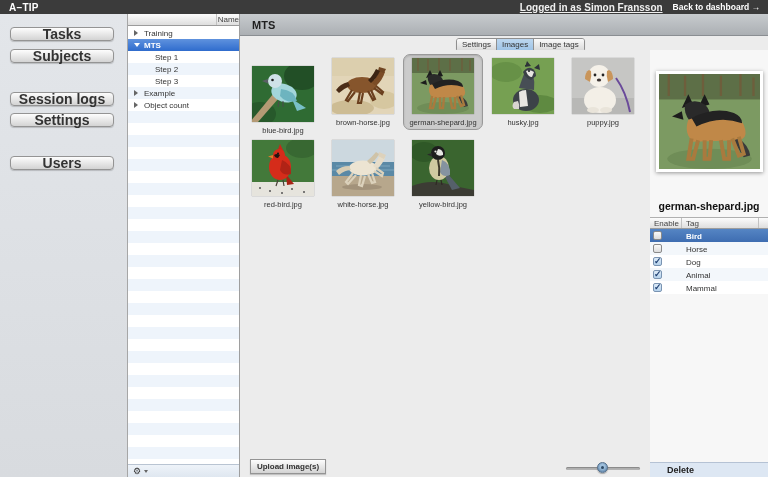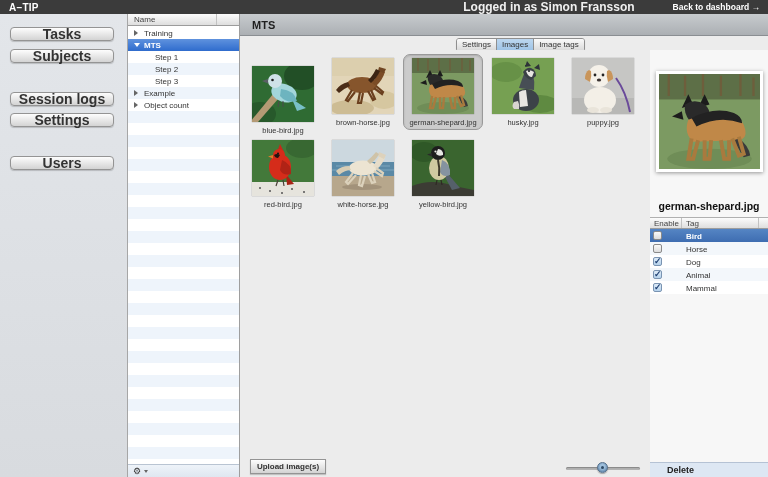--- a/index.html
+++ b/index.html
@@ -2,34 +2,34 @@
 <html><head>
 <meta charset="utf-8">
 <style>
   * { margin:0; padding:0; box-sizing:border-box; }
   html,body { width:768px; height:477px; overflow:hidden; font-family:"Liberation Sans",sans-serif; background:#ececec; }
 
   
   .topbar { position:absolute; left:0; top:0; width:768px; height:14px; background:#3b3b3b; display:flex; align-items:center; color:#fff; }
   .logo { font-size:10px; font-weight:bold; margin-left:9px; letter-spacing:.3px; }
   .topbar .spacer { flex:1; }
-  .logged { font-size:12px; font-weight:bold; color:#f0f0f0; margin-right:38px; }
+  .logged { font-size:10px; font-weight:bold; color:#f0f0f0; margin-right:10px;text-decoration:underline; }
   .backlink { font-size:8.5px; font-weight:bold; color:#fff; margin-right:8px; cursor:pointer; }
 
   
   .sidebar { position:absolute; left:0; top:14px; width:128px; height:463px; background:linear-gradient(#e3e6ea,#d8dbdf); border-right:1px solid #a6a6a6; }
   .side-btn { position:absolute; left:10px; width:104px; height:14px; border:1px solid #949494; border-radius:4px;
               background:linear-gradient(#fdfdfd,#d3d3d3); font-size:14px; font-weight:bold; color:#333;
               text-align:center; line-height:13px; box-shadow:0 1px 1px rgba(0,0,0,.18); cursor:pointer; }
   .b-tasks{top:13px} .b-subjects{top:35px} .b-session{top:78px} .b-settings{top:99px} .b-users{top:142px}
 
   
   .tree { position:absolute; left:128px; top:14px; width:112px; height:463px; background:#fff; border-right:1px solid #9e9e9e; }
   .tree-header { position:relative; height:12px; background:linear-gradient(#fcfcfc,#dedede); border-bottom:1px solid #9c9c9c;
-                 font-size:8px; color:#444; padding-left:6px; line-height:12px; }
+                 font-size:8px; color:#444; padding-left:6px; line-height:12px;text-align:right; }
   .tree-header .col-div { position:absolute; top:0; bottom:0; width:1px; background:#c2c2c2; }
   .tree-body { position:absolute; top:13px; left:0; right:0; bottom:13px;
                background:repeating-linear-gradient(to bottom,#ffffff 0 12px,#eef4fb 12px 24px); }
   .trow { height:12px; font-size:8px; color:#333; display:flex; align-items:center; position:relative; cursor:pointer; }
   .trow .tlabel { position:absolute; left:16px; white-space:nowrap; }
   .trow.child .tlabel { left:27px; }
   .trow.selected { background:linear-gradient(#5f92de,#2f6ccd); }
   .trow.selected .tlabel { color:#fff; font-weight:bold; }
   .tri { position:absolute; left:6px; width:0; height:0; }
   .tri-r { border-left:4px solid #666; border-top:3px solid transparent; border-bottom:3px solid transparent; }

